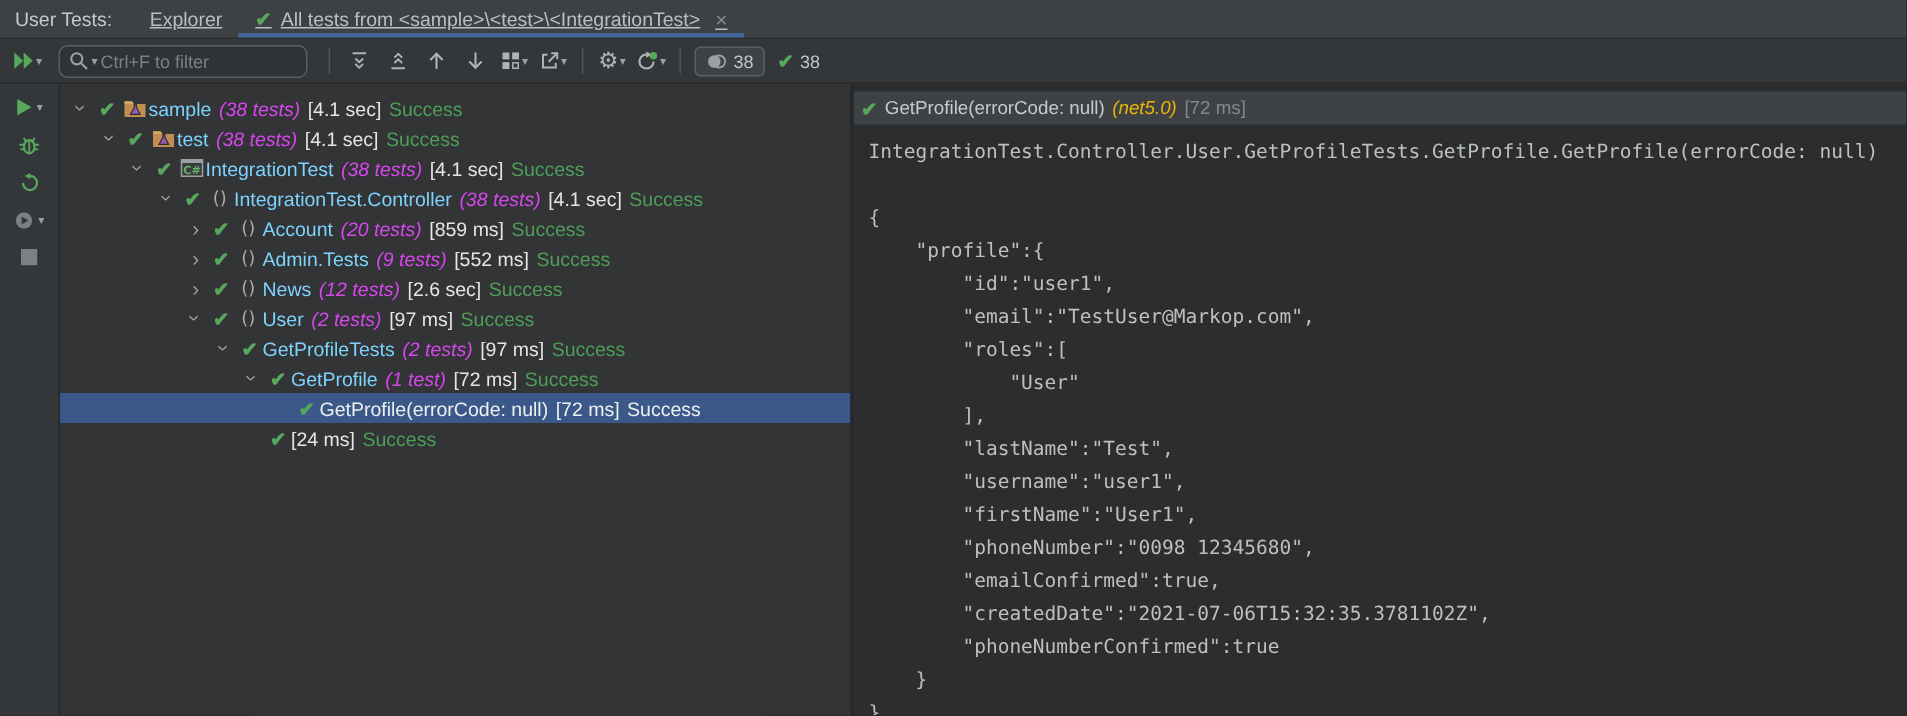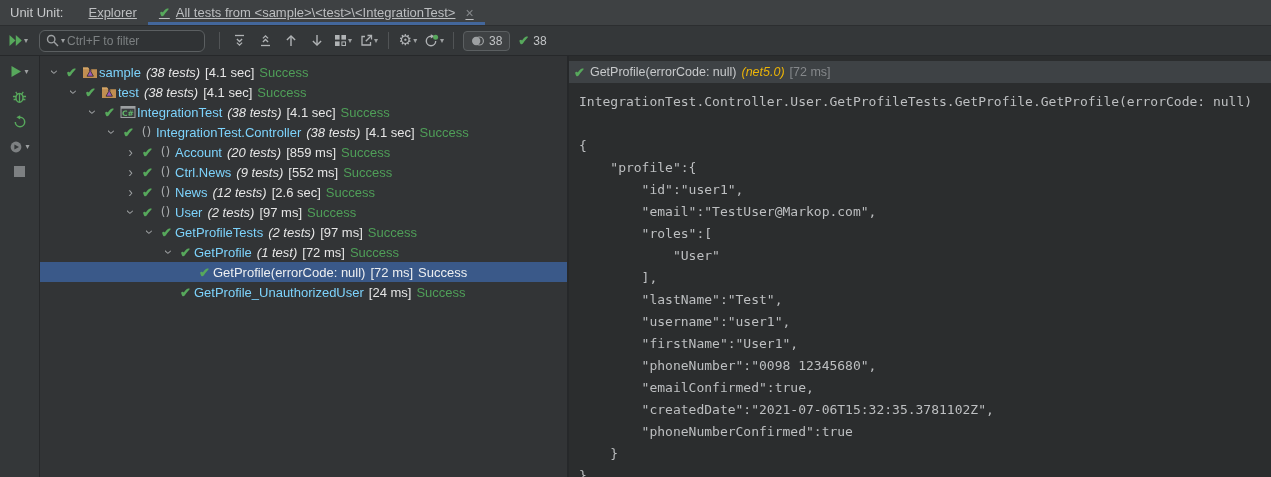--- a/index.html
+++ b/index.html
@@ -41,40 +41,40 @@
   
   .tree { width: 527px; flex: none; background: #323436; padding-top: 6px; overflow: hidden; }
   .tree-row { height: 20px; display: flex; align-items: center; white-space: nowrap; }
   .tree-row.selected { background: var(--selection-blue); }
   .chev { width: 17px; flex: none; display: inline-flex; align-items: center; justify-content: center; color: #9b9ea0; font-size: 14px; line-height: 1; }
   .chev.open { transform: rotate(90deg); }
   .row-check { width: 17px; flex: none; text-align: center; }
   .row-icon { width: 19px; flex: none; display: inline-flex; align-items: center; justify-content: center; }
   .ns-glyph { font-family: "DejaVu Sans", sans-serif; color: #a9acae; font-size: 12px; letter-spacing: 0px; }
   .t-name { color: #7dd3fc; margin-right: 5px; }
-  .t-count { color: #e5e5e5; font-style: italic; margin-right: 5px; }
+  .t-count { color: #d946ef; font-style: italic; margin-right: 5px; }
   .t-dur { color: #e5e5e5; margin-right: 5px; }
   .t-status { color: var(--success-green); }
   .tree-row.selected .t-name, .tree-row.selected .t-count,
   .tree-row.selected .t-dur, .tree-row.selected .t-status { color: #edeff1; }
   .splitter { width: 2px; background: #26282a; flex: none; }
   
   .output { flex: 1; background: #2b2d2e; display: flex; flex-direction: column; overflow: hidden; }
   .out-header { height: 22px; margin-top: 5px; background: #3e4245; display: flex; align-items: center; gap: 5px; padding: 0 5px; font-size: 12.5px; flex: none; }
   .oh-title { color: #c7c9cb; }
   .oh-fw { color: #eab308; font-style: italic; }
   .oh-dur { color: #85888b; }
   .out-body { padding: 8px 0 0 10px; font-family: "DejaVu Sans Mono", monospace; font-size: 13px; line-height: 22px; color: #bdbfc1; white-space: pre; overflow: hidden; }
   .gear-glyph { font-family: "DejaVu Sans", sans-serif; font-size: 15px; color: #b0b3b5; line-height: 1; }
 </style>
 </head>
 <body>
 
 <div class="tabbar">
-  <span class="panel-label">Unit Unit:</span>
+  <span class="panel-label">User Tests:</span>
   <div class="tab">
     <span>Explorer</span>
   </div>
   <div class="tab active">
     <span class="checkmark">✔</span>
     <span>All tests from &lt;sample&gt;\&lt;test&gt;\&lt;IntegrationTest&gt;</span>
     <span class="close-x">×</span>
   </div>
 </div>
 
@@ -266,21 +266,21 @@
         <span class="t-count">(20 tests)</span>
         <span class="t-dur">[859 ms]</span>
         <span class="t-status">Success</span>
       </div>
       <div class="tree-row" style="padding-left: 82px;">
         <span class="chev">›</span>
         <span class="row-check checkmark">✔</span>
         <span class="row-icon">
           <span class="ns-glyph">()</span>
         </span>
-        <span class="t-name">Ctrl.News</span>
+        <span class="t-name">Admin.Tests</span>
         <span class="t-count">(9 tests)</span>
         <span class="t-dur">[552 ms]</span>
         <span class="t-status">Success</span>
       </div>
       <div class="tree-row" style="padding-left: 82px;">
         <span class="chev">›</span>
         <span class="row-check checkmark">✔</span>
         <span class="row-icon">
           <span class="ns-glyph">()</span>
         </span>
@@ -319,21 +319,20 @@
       <div class="tree-row selected" style="padding-left: 139px;">
         <span class="chev"></span>
         <span class="row-check checkmark">✔</span>
         <span class="t-name">GetProfile(errorCode: null)</span>
         <span class="t-dur">[72 ms]</span>
         <span class="t-status">Success</span>
       </div>
       <div class="tree-row" style="padding-left: 120px;">
         <span class="chev"></span>
         <span class="row-check checkmark">✔</span>
-        <span class="t-name">GetProfile_UnauthorizedUser</span>
         <span class="t-dur">[24 ms]</span>
         <span class="t-status">Success</span>
       </div>
     </div>
   <div class="splitter"></div>
 
   <div class="output">
     <div class="out-header">
       <span class="checkmark">✔</span>
       <span class="oh-title">GetProfile(errorCode: null)</span>

